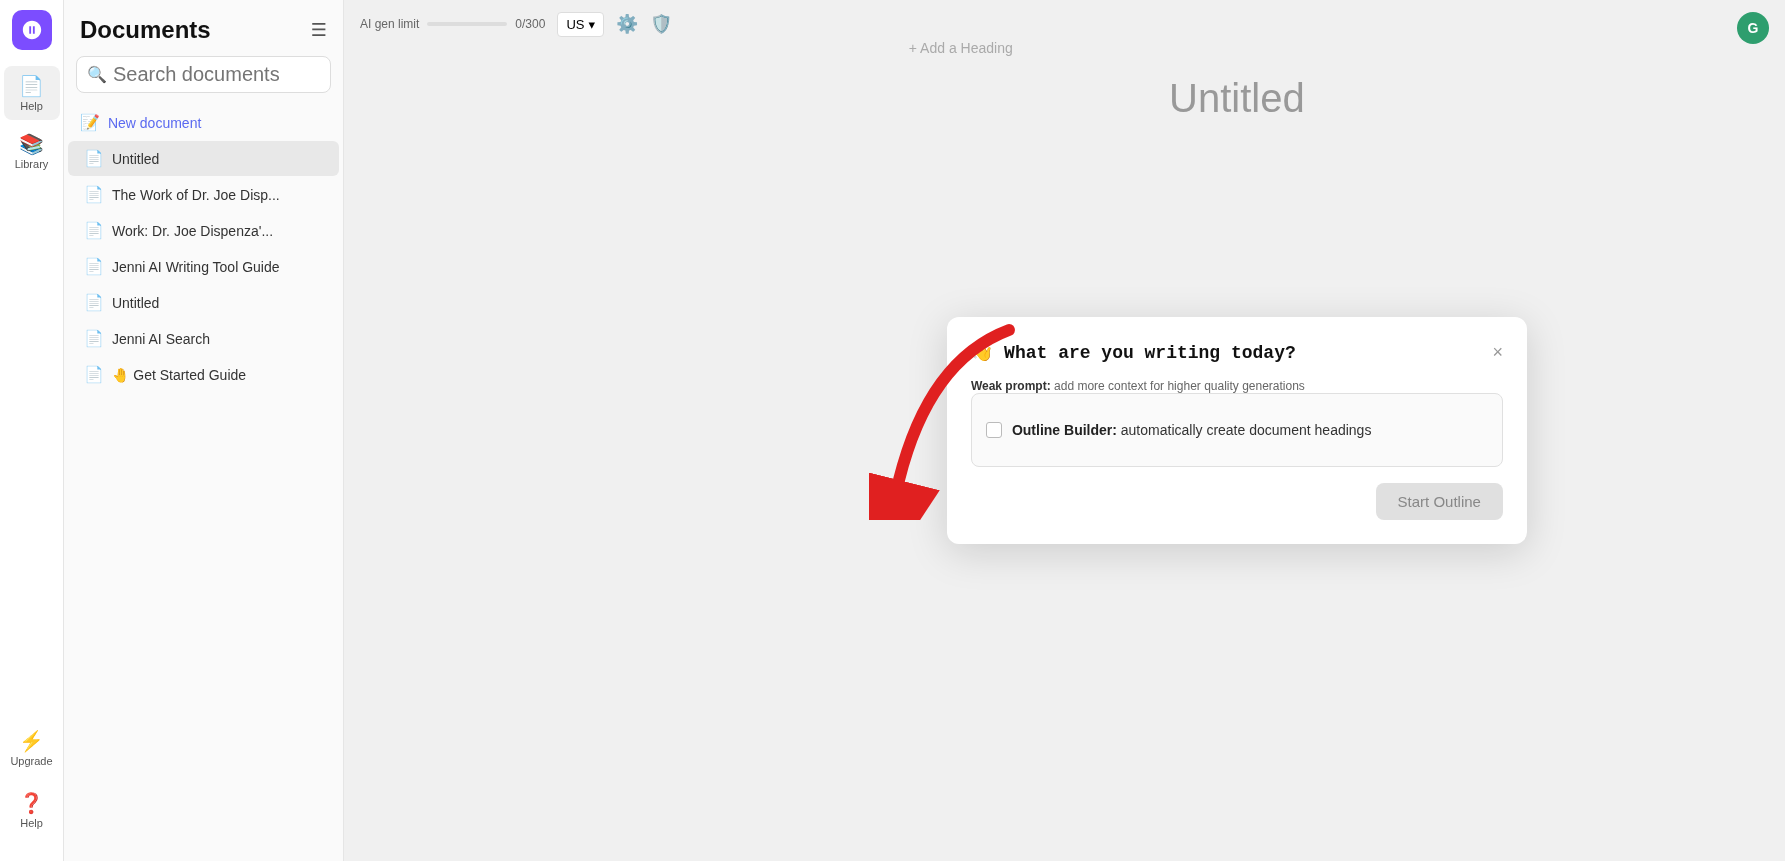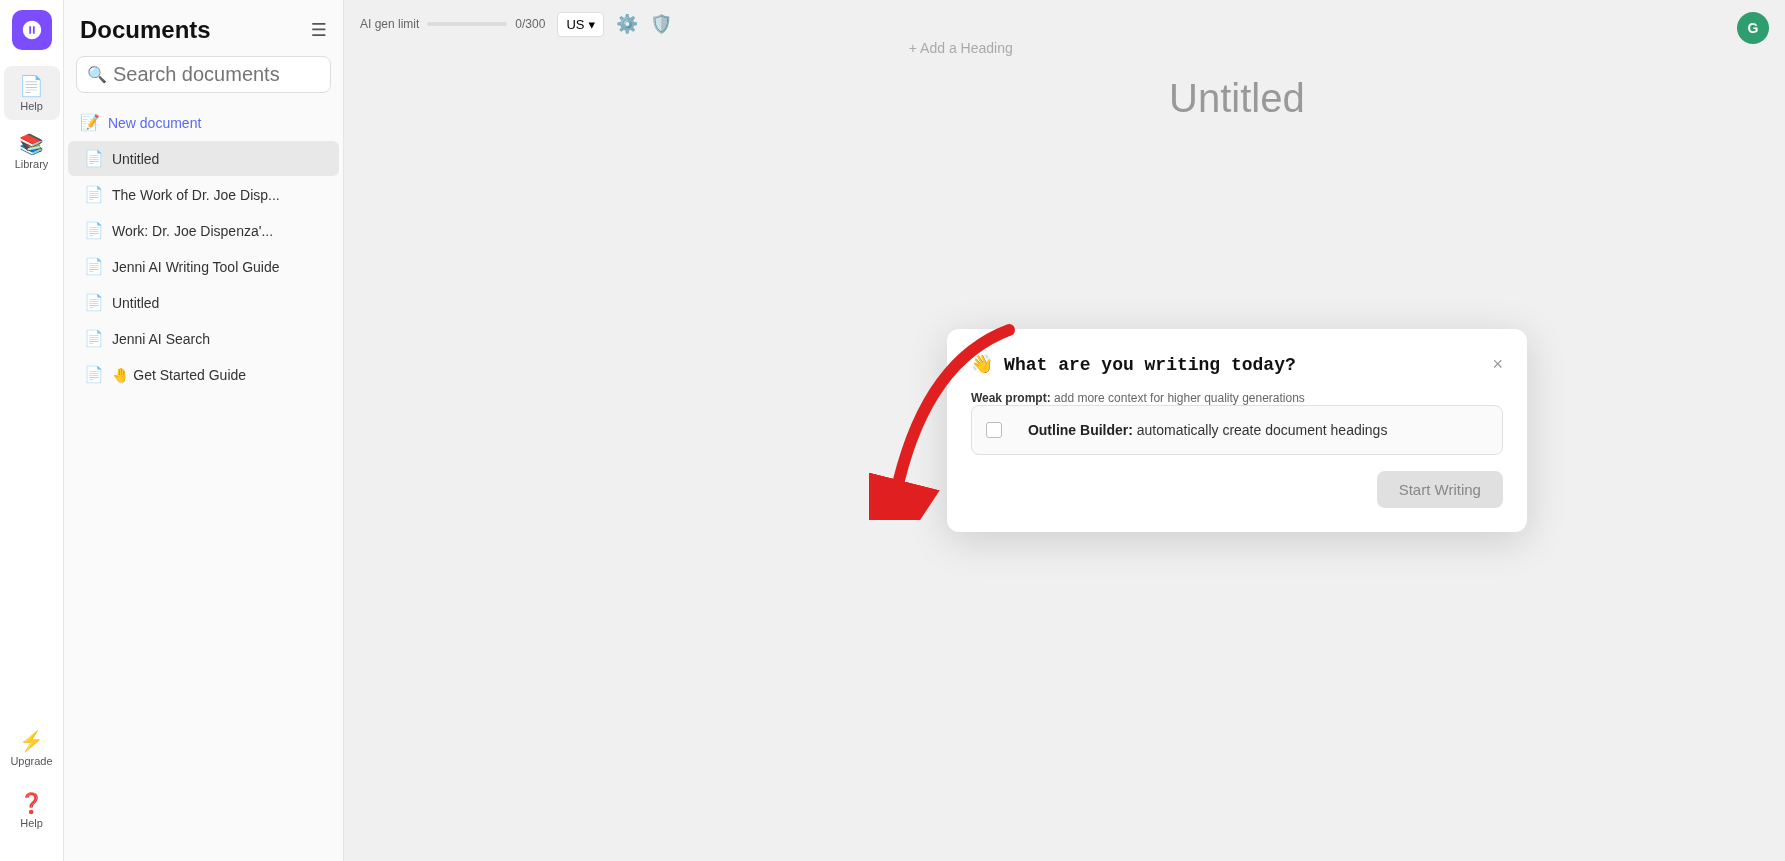--- a/index.html
+++ b/index.html
@@ -161,23 +161,23 @@
       padding: 12px; font-size: 14px; color: #333;
       resize: none; height: 90px; outline: none; font-family: inherit;
       margin-bottom: 12px;
     }
     .modal-textarea::placeholder { color: #bbb; }
 
     .weak-prompt-text { font-size: 12px; color: #666; }
     .weak-prompt-text strong { color: #333; }
 
     .outline-builder-row {
-      display: flex; align-items: center; gap: 26px;
+      display: flex; align-items: center; gap: 10px;
       border: 1px solid #e0e0e0; border-radius: 8px;
-      padding: 16px 14px; margin-bottom: 16px; background: #fafafa;
+      padding: 28px 14px; margin-bottom: 16px; background: #fafafa;
     }
     .outline-checkbox {
       width: 16px; height: 16px; border: 1.5px solid #bbb; border-radius: 3px;
       background: #fff; flex-shrink: 0; cursor: pointer;
     }
     .outline-label { font-size: 14px; color: #333; }
     .outline-label strong { color: #222; }
 
     .modal-footer { display: flex; justify-content: flex-end; }
     .start-writing-btn {
@@ -326,18 +326,18 @@
           <span>add more context for higher quality generations</span>
         </div>
         <div class="outline-builder-row">
           <div class="outline-checkbox"></div>
           <span class="outline-label">
             <strong>Outline Builder:</strong>
             <span>automatically create document headings</span>
           </span>
         </div>
         <div class="modal-footer">
-          <button class="start-writing-btn">Start Writing</button>
+          <button class="start-writing-btn">Start Outline</button>
         </div>
       </div>
     </div>
   </div>
 </div>
 
 </body></html>

